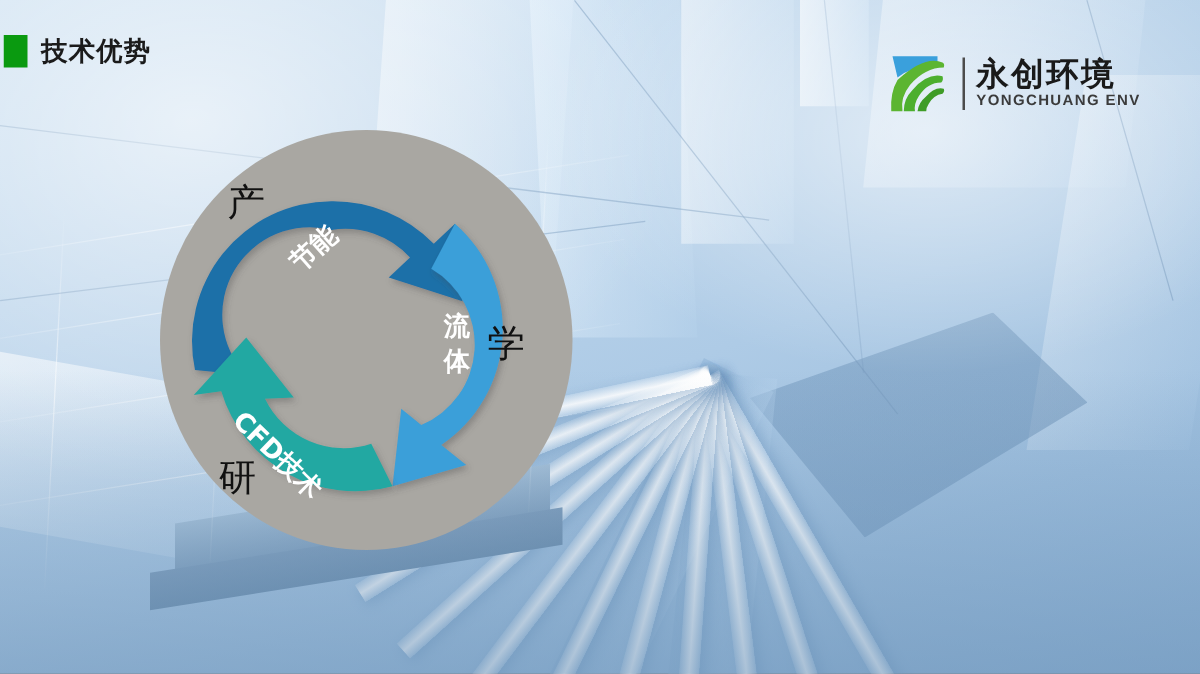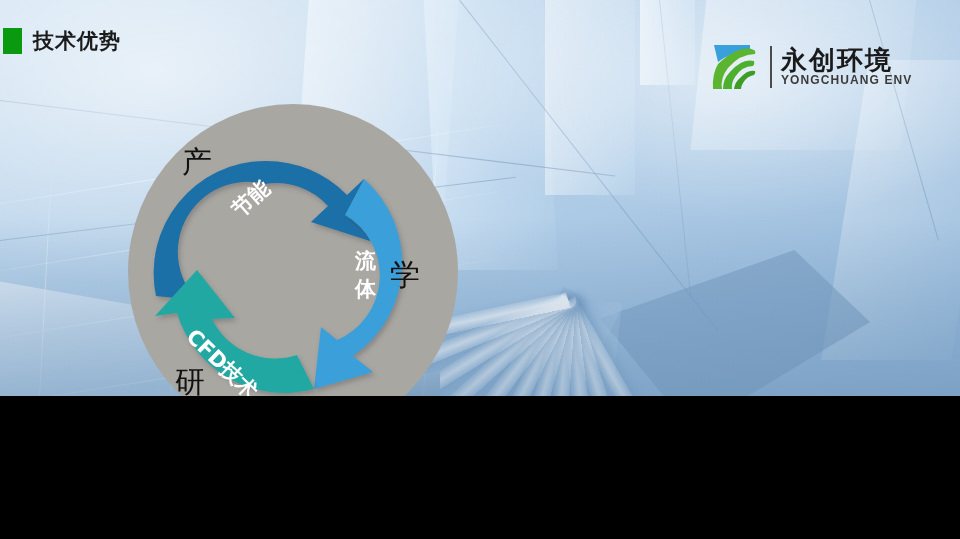--- a/index.html
+++ b/index.html
@@ -1,20 +1,20 @@
 <!DOCTYPE html>
 <html><head>
 <meta charset="utf-8">
 <style>
   html,body{margin:0;padding:0;background:#000;}
   body{font-family:"Liberation Sans","DejaVu Sans",sans-serif;}
 
   #slide{
     position:relative;
-    width:960px;height:396px;
+    width:960px;height:539px;
     overflow:hidden;
     background:#c2dcf0;
   }
 
   
   .bg{position:absolute;inset:0;overflow:hidden;}
 
   .bg-base{
     position:absolute;inset:0;
     background:

